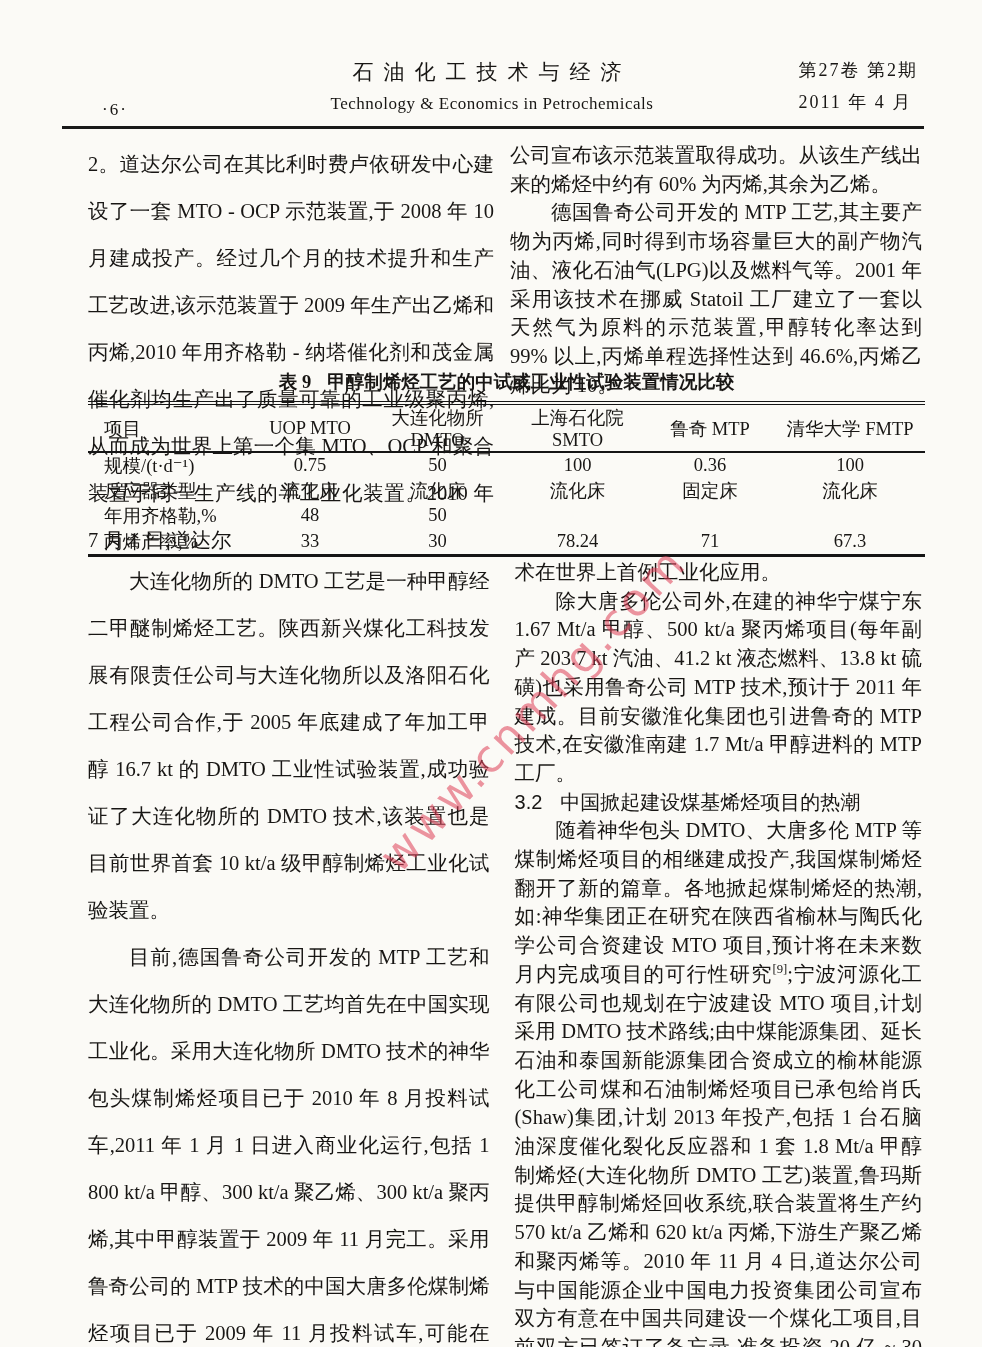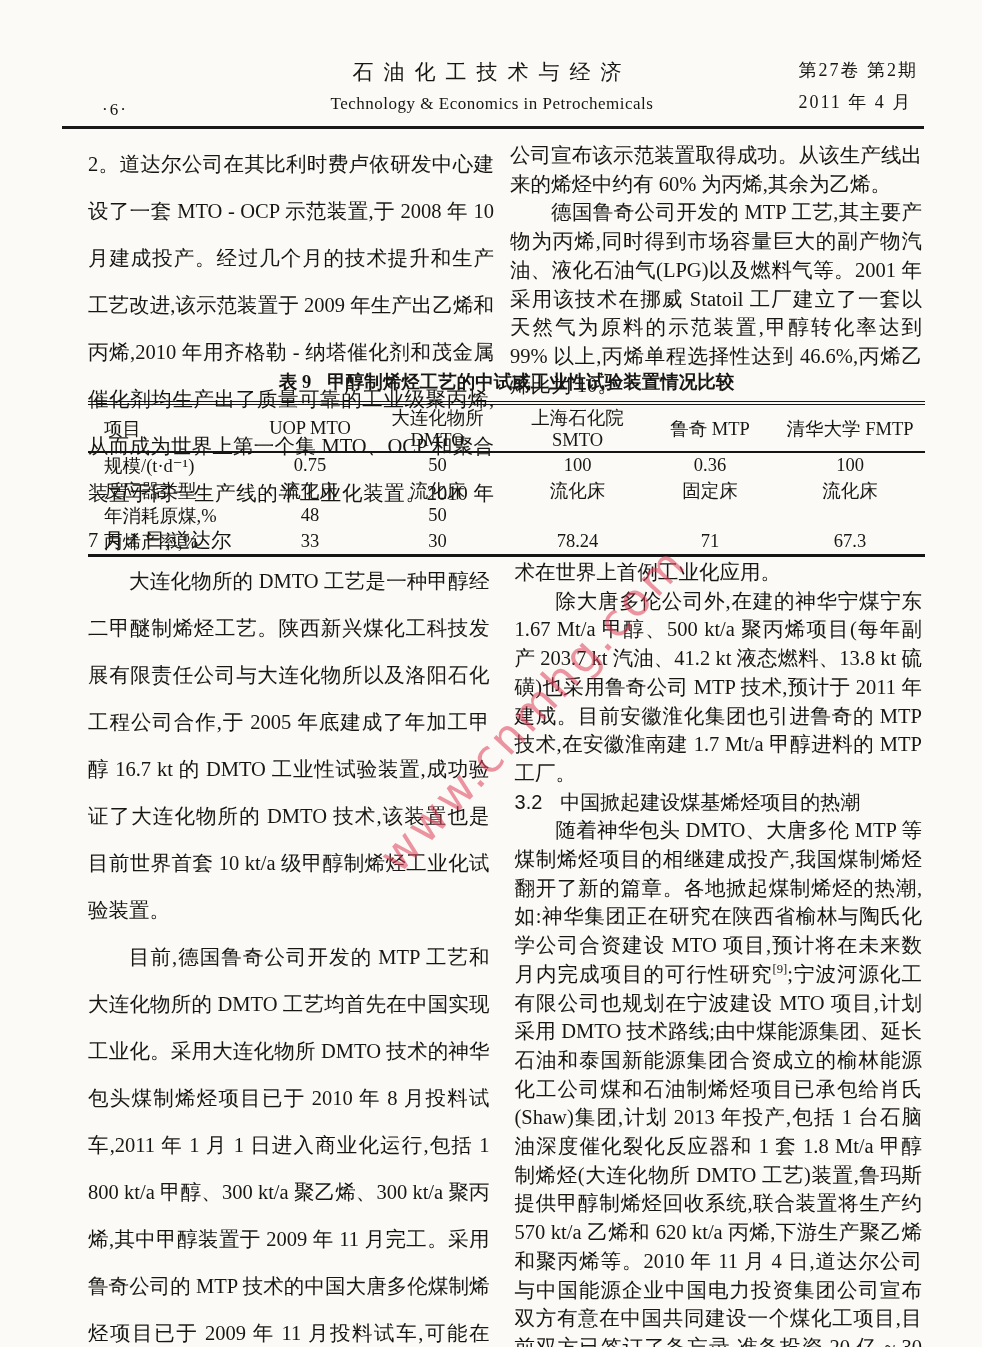--- a/index.html
+++ b/index.html
@@ -109,21 +109,21 @@
         </tr>
         <tr>
           <td>反应器类型</td>
           <td>流化床</td>
           <td>流化床</td>
           <td>流化床</td>
           <td>固定床</td>
           <td>流化床</td>
         </tr>
         <tr>
-          <td>年消耗原煤,%</td>
+          <td>年用齐格勒,%</td>
           <td>48</td>
           <td>50</td>
           <td></td>
           <td></td>
           <td></td>
         </tr>
         <tr>
           <td>丙烯产率,%</td>
           <td>33</td>
           <td>30</td>

